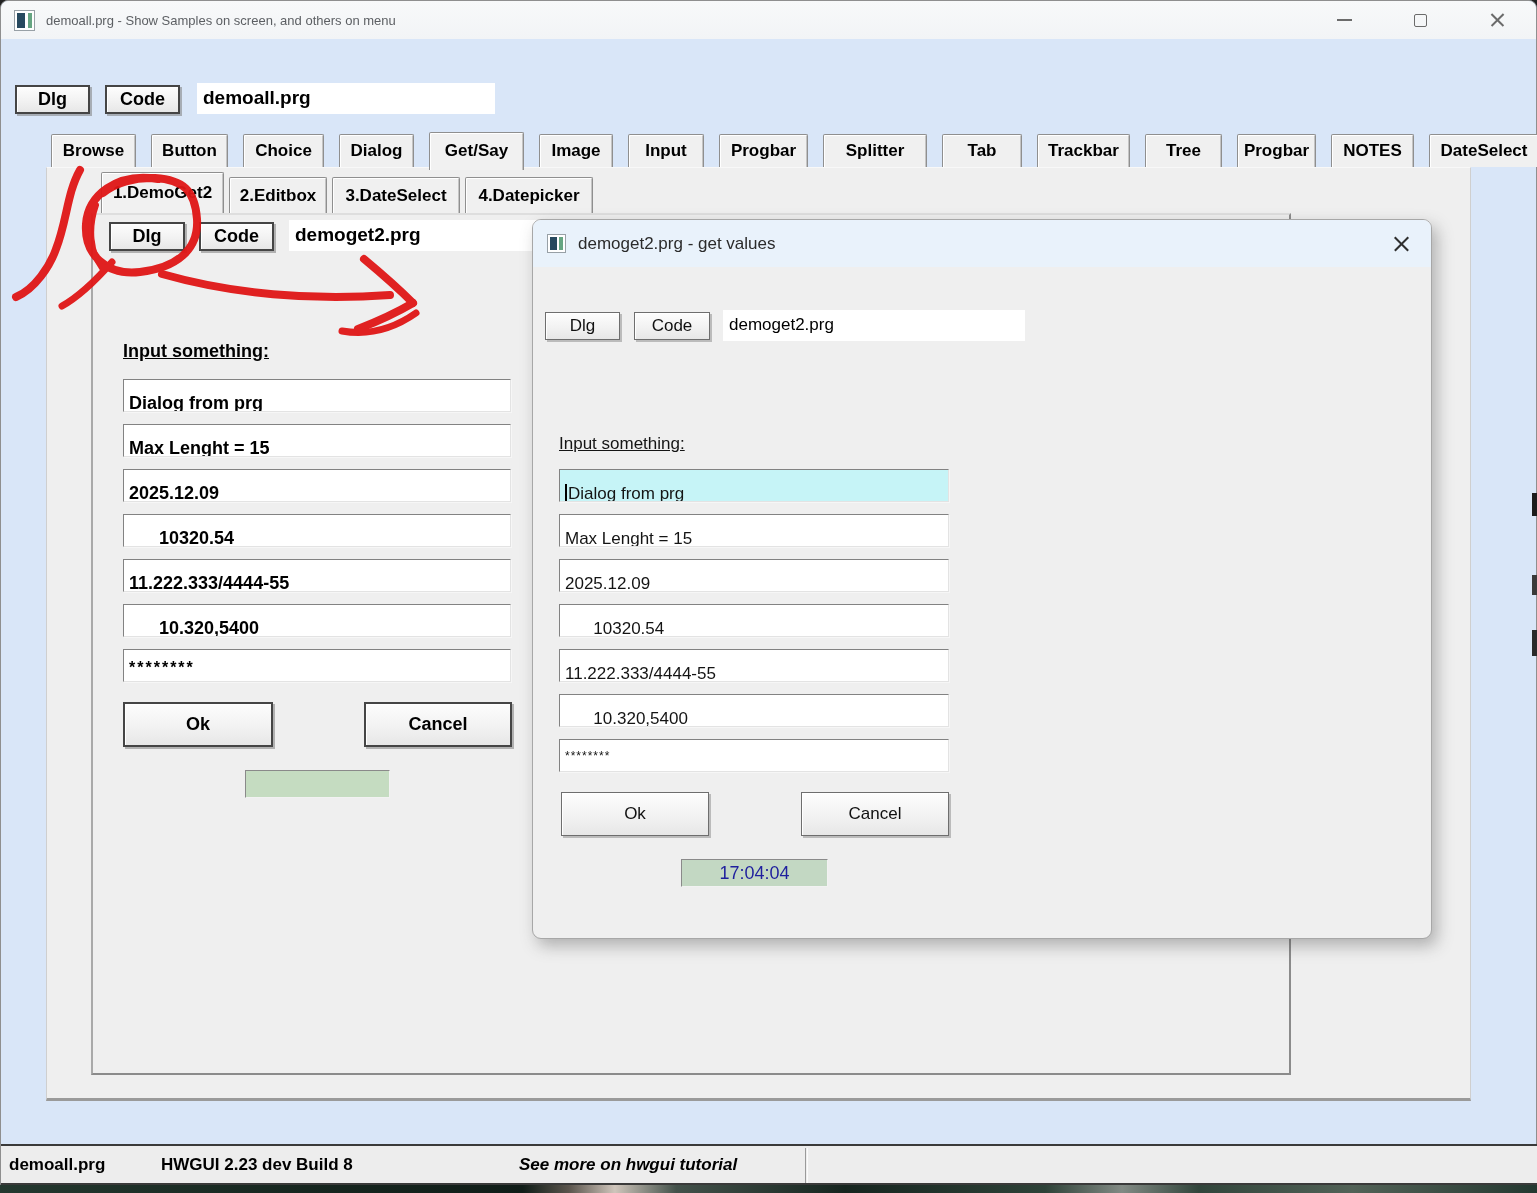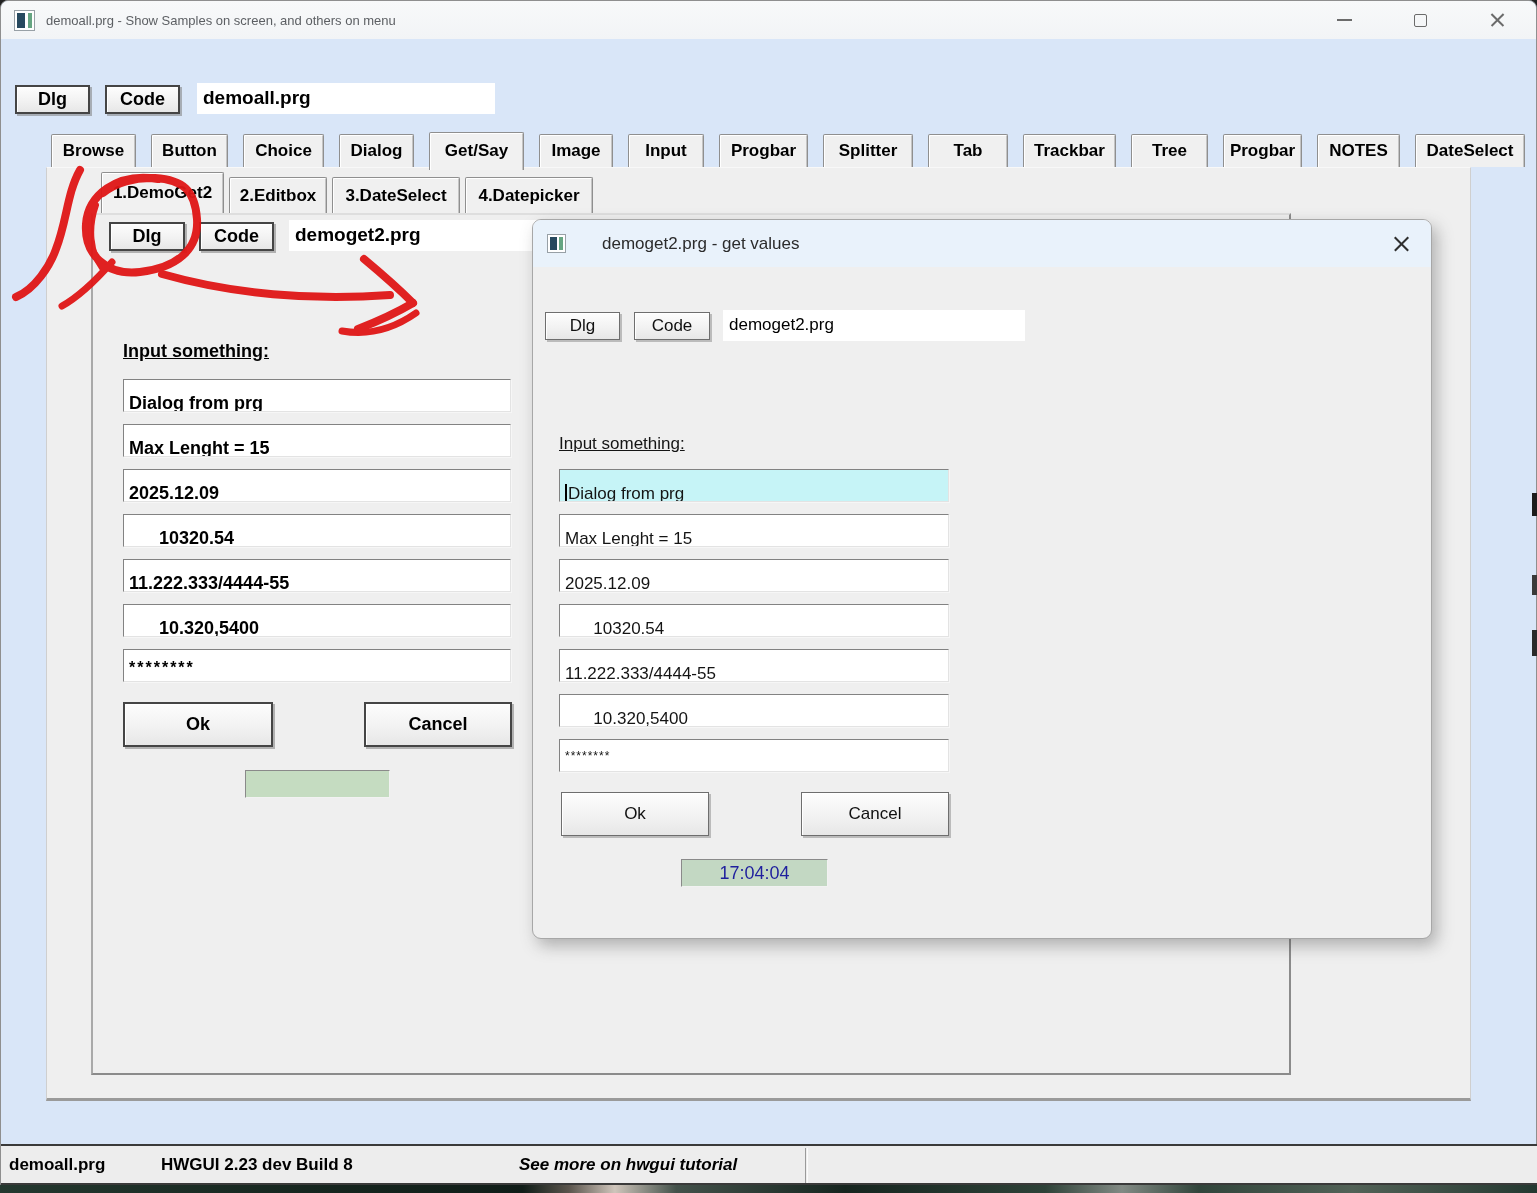--- a/index.html
+++ b/index.html
@@ -48,21 +48,21 @@
 
   
   .tabbar { position:absolute; left:50px; top:133px; display:flex; gap:15px; height:33px; align-items:center; }
   .maintab { height:33px; background:#f0f0f0; border:1px solid #8f8f8f; border-bottom:none;
     border-radius:2px 2px 0 0; box-shadow:inset 1px 1px 0 #fff, inset -1px 0 0 #c4c4c4;
     display:flex; align-items:center; justify-content:center;
     font-weight:bold; font-size:17px; cursor:pointer; }
   .maintab.selected { height:38px; background:#f1f1f1; position:relative; z-index:6; }
   .maintab:nth-child(1){width:85px}.maintab:nth-child(2){width:77px}.maintab:nth-child(3){width:81px}
   .maintab:nth-child(4){width:75px}.maintab:nth-child(5){width:95px}.maintab:nth-child(6){width:74px}
-  .maintab:nth-child(7){width:76px}.maintab:nth-child(8){width:89px}.maintab:nth-child(9){width:90px}
+  .maintab:nth-child(7){width:76px}.maintab:nth-child(8){width:89px}.maintab:nth-child(9){width:104px}
   .maintab:nth-child(10){width:80px}.maintab:nth-child(11){width:93px}.maintab:nth-child(12){width:77px}
   .maintab:nth-child(13){width:79px}.maintab:nth-child(14){width:83px}.maintab:nth-child(15){width:110px}
 
   .outer-panel { position:absolute; left:45px; top:166px; width:1425px; height:934px;
     background:#efefef; border:1px solid #cfcfcf; border-top:1px solid #f8f8f8;
     border-bottom:3px solid #9a9a9a; z-index:2; }
 
   
   .subtabbar { position:absolute; left:100px; top:176px; display:flex; gap:5px; height:36px; align-items:flex-end; z-index:5; }
   .subtab { height:36px; background:#f0f0f0; border:1px solid #8f8f8f; border-bottom:none;
@@ -79,21 +79,21 @@
   .form-label { position:absolute; font-weight:bold; font-size:18px; color:#000;text-decoration:underline; }
 
   .green-box { position:absolute; background:#c5dcc1; border:1px solid;
     border-color:#8a8a8a #f2f2f2 #f2f2f2 #8a8a8a; font-size:17px; text-align:center; line-height:26px; }
 
   
   .dialog { position:absolute; left:532px; top:219px; width:900px; height:720px;
     background:#efefef; border:1px solid #a7a7a7; border-radius:9px;
     box-shadow:5px 7px 16px rgba(60,60,60,.35); z-index:20; }
   .dlg-titlebar { position:absolute; left:0; top:0; width:100%; height:47px;
-    background:#e9f2fb; border-radius:8px 8px 0 0; display:flex; align-items:center;gap:24px; }
+    background:#e9f2fb; border-radius:8px 8px 0 0; display:flex; align-items:center; }
   .dlg-titlebar .app-icon { width:19px; height:19px; margin-left:14px; }
   .dlg-title-text { margin-left:12px; font-size:17px; color:#2b2b2b; }
   .dlg-close { position:absolute; right:18px; top:12px; width:24px; height:24px;
     display:flex; align-items:center; justify-content:center; cursor:pointer; }
   .dlg-x { position:relative; width:17px; height:17px; }
   .dlg-x::before,.dlg-x::after { content:""; position:absolute; left:-1px; top:7.5px; width:19px; height:1.8px; background:#2e2e2e; }
   .dlg-x::before{transform:rotate(45deg);} .dlg-x::after{transform:rotate(-45deg);}
 
   .dialog .btn { border:1px solid #6e6e6e; font-weight:normal; font-size:17px; color:#111;
     box-shadow:2px 2px 0 rgba(135,135,135,.5), inset 1px 1px 0 #fff; }

